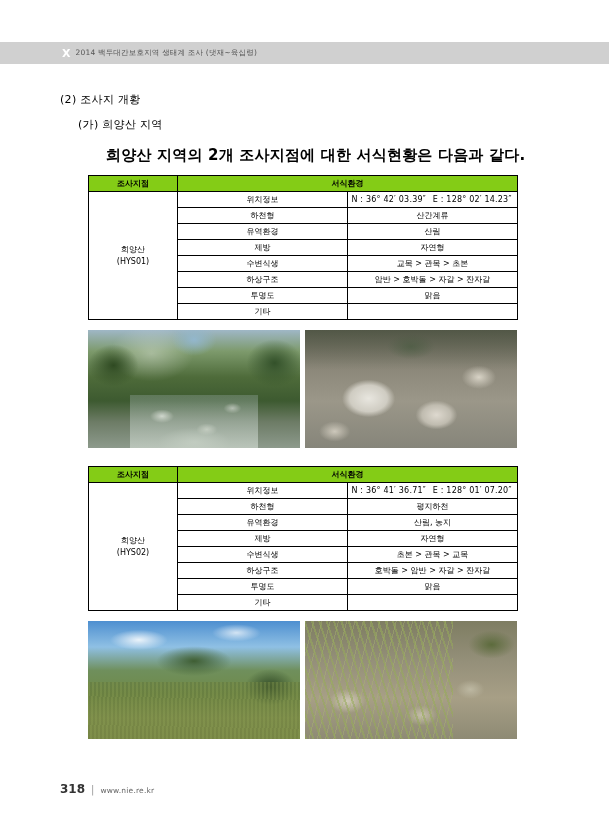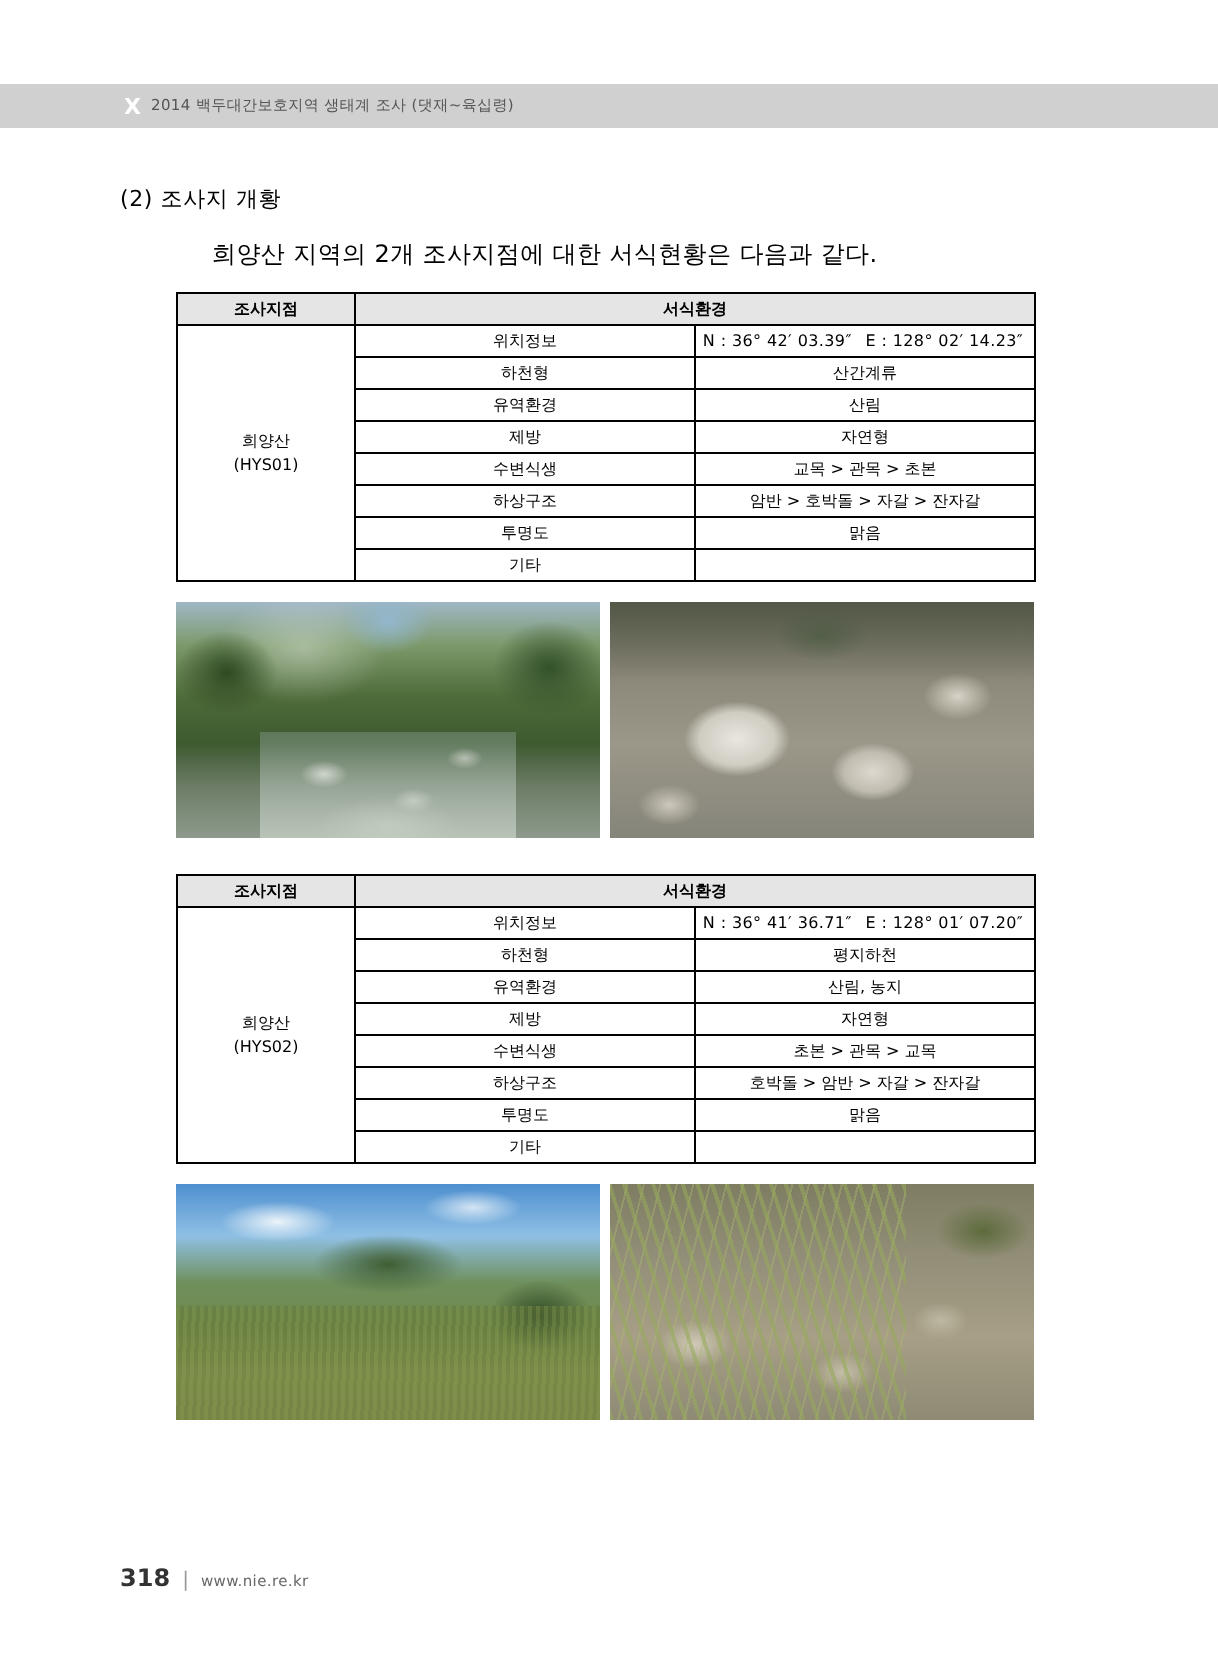--- a/index.html
+++ b/index.html
@@ -61,44 +61,45 @@
     margin: 0 0 10px 0;
     letter-spacing: 0.3px;
   }
   .sub-title {
     font-size: 11px;
     color: #000;
     margin: 0 0 14px 18px;
     letter-spacing: 0.3px;
   }
   .lead {
-    font-size: 12px;
+    font-size: 15px;
     color: #000;
     margin: 12px 0 10px 46px;
     letter-spacing: 0.2px;
+    font-weight: bold;
   }
 
   table.survey {
     border-collapse: collapse;
     width: 430px;
     margin-left: 28px;
     table-layout: fixed;
   }
   table.survey td, table.survey th {
     border: 1px solid #000;
     font-size: 8px;
     text-align: center;
     vertical-align: middle;
     padding: 1px 2px;
     height: 13px;
     color: #000;
     font-weight: normal;
   }
   table.survey th {
-    background: #e5e5e5;
+    background: #84cc16;
     font-weight: bold;
     font-size: 8px;
   }
   .col-site { width: 84px; }
   .col-key  { width: 76px; }
   .site-cell {
     font-size: 8.5px;
     line-height: 1.5;
   }
   .loc-row td.loc {
@@ -256,20 +257,21 @@
 
   <div class="header-band"></div>
   <div class="header-inner">
     <span class="header-mark">X</span>
     <span class="header-title">2014 백두대간보호지역 생태계 조사 (댓재~육십령)</span>
   </div>
 
   <div class="content">
 
     <div class="sec-title">(2) 조사지 개황</div>
+    <div class="sub-title">(가) 희양산 지역</div>
     <div class="lead">희양산 지역의 2개 조사지점에 대한 서식현황은 다음과 같다.</div>
 
     <table class="survey">
       <tbody>
           <tr>
         <th class="col-site">조사지점</th>
         <th colspan="2">서식환경</th>
       </tr>
       <tr class="loc-row">
         <td class="col-site site-cell" rowspan="8">

